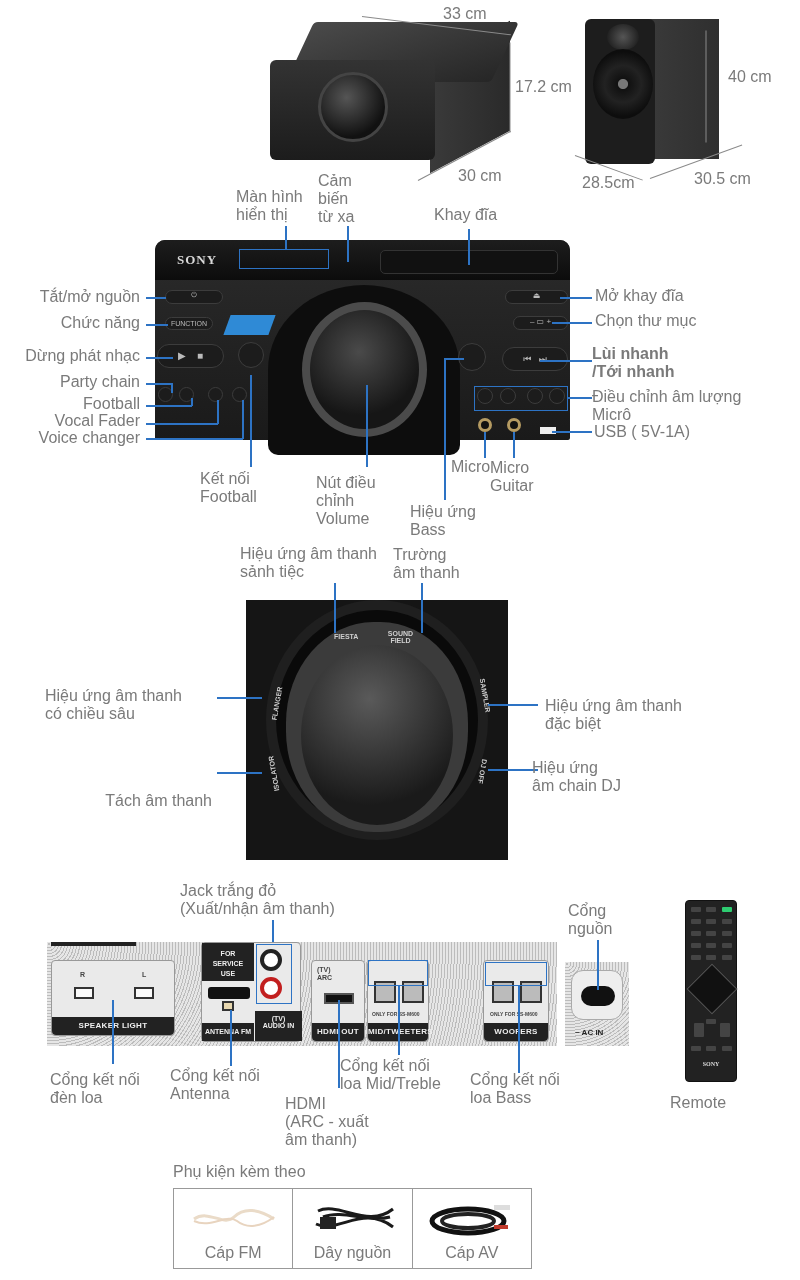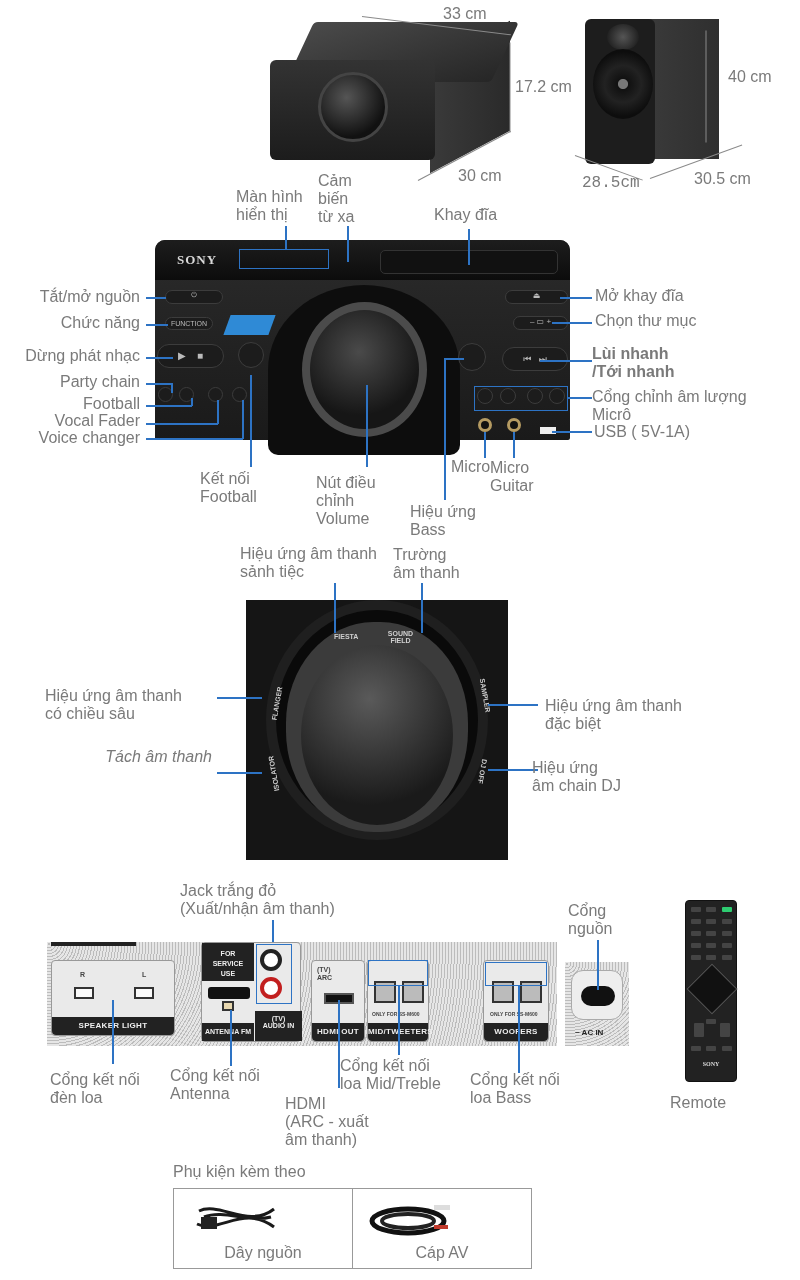--- a/index.html
+++ b/index.html
@@ -87,21 +87,21 @@
 
 <div class="speaker">
   <div class="spk-side"></div>
   <div class="spk-front"></div>
   <div class="spk-tw"></div>
   <div class="spk-woof"></div>
 </div>
 <div class="arrow" style="left:706px;top:30px;width:112px;transform:rotate(90deg);"></div>
 <div class="dim" style="left:728px;top:68px;">40 cm</div>
 <div class="arrow" style="left:575px;top:155px;width:72px;transform:rotate(20deg);"></div>
-<div class="dim" style="left:582px;top:174px;font-family:Liberation Mono, monospace;">28.5cm</div>
+<div class="dim" style="left:582px;top:174px;">28.5cm</div>
 <div class="arrow" style="left:650px;top:178px;width:98px;transform:rotate(-20deg);"></div>
 <div class="dim" style="left:694px;top:170px;">30.5 cm</div>
 
 <div class="front-panel">
   <div class="fp-top"></div>
   <div class="fp-sony">SONY</div>
   <div class="fp-tray"></div>
   <div class="fp-btn" style="left:10px;top:50px;width:58px;height:14px;">⏻</div>
   <div class="fp-btn" style="left:10px;top:77px;width:48px;height:13px;line-height:11px;">FUNCTION</div>
   <div class="fp-demo"></div>
@@ -192,21 +192,21 @@
 <div class="line" style="left:552px;top:322px;width:40px;height:1.5px;"></div>
 <div class="lbl" style="left:595px;top:312px;">Chọn thư mục</div>
 <div class="line" style="left:540px;top:360px;width:52px;height:1.5px;"></div>
 <div class="lbl" style="left:592px;top:345px;font-weight:bold;">
   <div>Lùi nhanh</div>
     <div>/Tới nhanh</div>
 </div>
 <div class="box" style="left:474px;top:386px;width:94px;height:25px;"></div>
 <div class="line" style="left:568px;top:397px;width:24px;height:1.5px;"></div>
 <div class="lbl c" style="left:592px;top:388px;width:168px;">
-  <div>Cổng chỉnh âm lượng</div>
+  <div>Điều chỉnh âm lượng</div>
     <div>Micrô</div>
 </div>
 <div class="line" style="left:552px;top:431px;width:40px;height:1.5px;"></div>
 <div class="lbl" style="left:594px;top:423px;">USB ( 5V-1A)</div>
 
 <div class="lbl c" style="left:240px;top:545px;width:190px;">
   <div>Hiệu ứng âm thanh</div>
     <div>sảnh tiệc</div>
 </div>
 <div class="lbl c" style="left:393px;top:546px;width:90px;">
@@ -224,21 +224,21 @@
   <div class="kp-tag" style="left:222px;top:92px;transform:rotate(80deg);">SAMPLER</div>
   <div class="kp-tag" style="left:224px;top:168px;transform:rotate(100deg);">DJ OFF</div>
 </div>
 <div class="line" style="left:334px;top:583px;width:1.5px;height:50px;"></div>
 <div class="line" style="left:421px;top:583px;width:1.5px;height:50px;"></div>
 <div class="lbl c" style="left:45px;top:687px;width:165px;">
   <div>Hiệu ứng âm thanh</div>
     <div>có chiều sâu</div>
 </div>
 <div class="line" style="left:217px;top:697px;width:45px;height:1.5px;"></div>
-<div class="lbl r" style="left:60px;top:748px;width:152px;font-style:italic;">Tách âm thanh</div>
+<div class="lbl r" style="left:60px;top:792px;width:152px;">Tách âm thanh</div>
 <div class="line" style="left:217px;top:772px;width:45px;height:1.5px;"></div>
 <div class="line" style="left:488px;top:704px;width:50px;height:1.5px;"></div>
 <div class="lbl c" style="left:545px;top:697px;width:165px;">
   <div>Hiệu ứng âm thanh</div>
     <div>đặc biệt</div>
 </div>
 <div class="line" style="left:488px;top:769px;width:50px;height:1.5px;"></div>
 <div class="lbl c" style="left:532px;top:759px;width:120px;">
   <div>Hiệu ứng</div>
     <div>âm chain DJ</div>
@@ -357,20 +357,27 @@
     <div class="rm-btn" style="left:20px;top:145px;"></div>
     <div class="rm-btn" style="left:36px;top:145px;"></div>
   <div class="rm-logo">SONY</div>
 </div>
 <div class="lbl c" style="left:670px;top:1094px;width:80px;">Remote</div>
 
 <div class="lbl" style="left:173px;top:1163px;">Phụ kiện kèm theo</div>
 <div class="acc-table">
   <div class="acc-cell">
     <svg class="acc-img" viewBox="0 0 90 38">
+        <path d="M5 20 C20 10,35 28,45 18 S70 10,85 20" stroke="#eadbc8" stroke-width="3" fill="none"></path>
+        <path d="M5 22 C22 30,38 14,48 22 S72 28,85 18" stroke="#e8d4bf" stroke-width="2" fill="none"></path>
+      </svg>
+    <div class="acc-name">Cáp FM</div>
+  </div>
+  <div class="acc-cell">
+    <svg class="acc-img" viewBox="0 0 90 38">
         <path d="M10 12 C30 2,60 30,85 10 M8 25 C30 35,55 5,85 28 M15 18 C35 10,60 24,82 18" stroke="#1a1a1a" stroke-width="3" fill="none"></path>
         <rect x="12" y="18" width="16" height="12" fill="#222"></rect>
       </svg>
     <div class="acc-name">Dây nguồn</div>
   </div>
   <div class="acc-cell">
     <svg class="acc-img" viewBox="0 0 90 38">
         <ellipse cx="40" cy="22" rx="36" ry="12" stroke="#111" stroke-width="5" fill="none"></ellipse>
         <ellipse cx="40" cy="22" rx="26" ry="7" stroke="#222" stroke-width="4" fill="none"></ellipse>
         <rect x="66" y="6" width="16" height="5" fill="#ddd"></rect>

